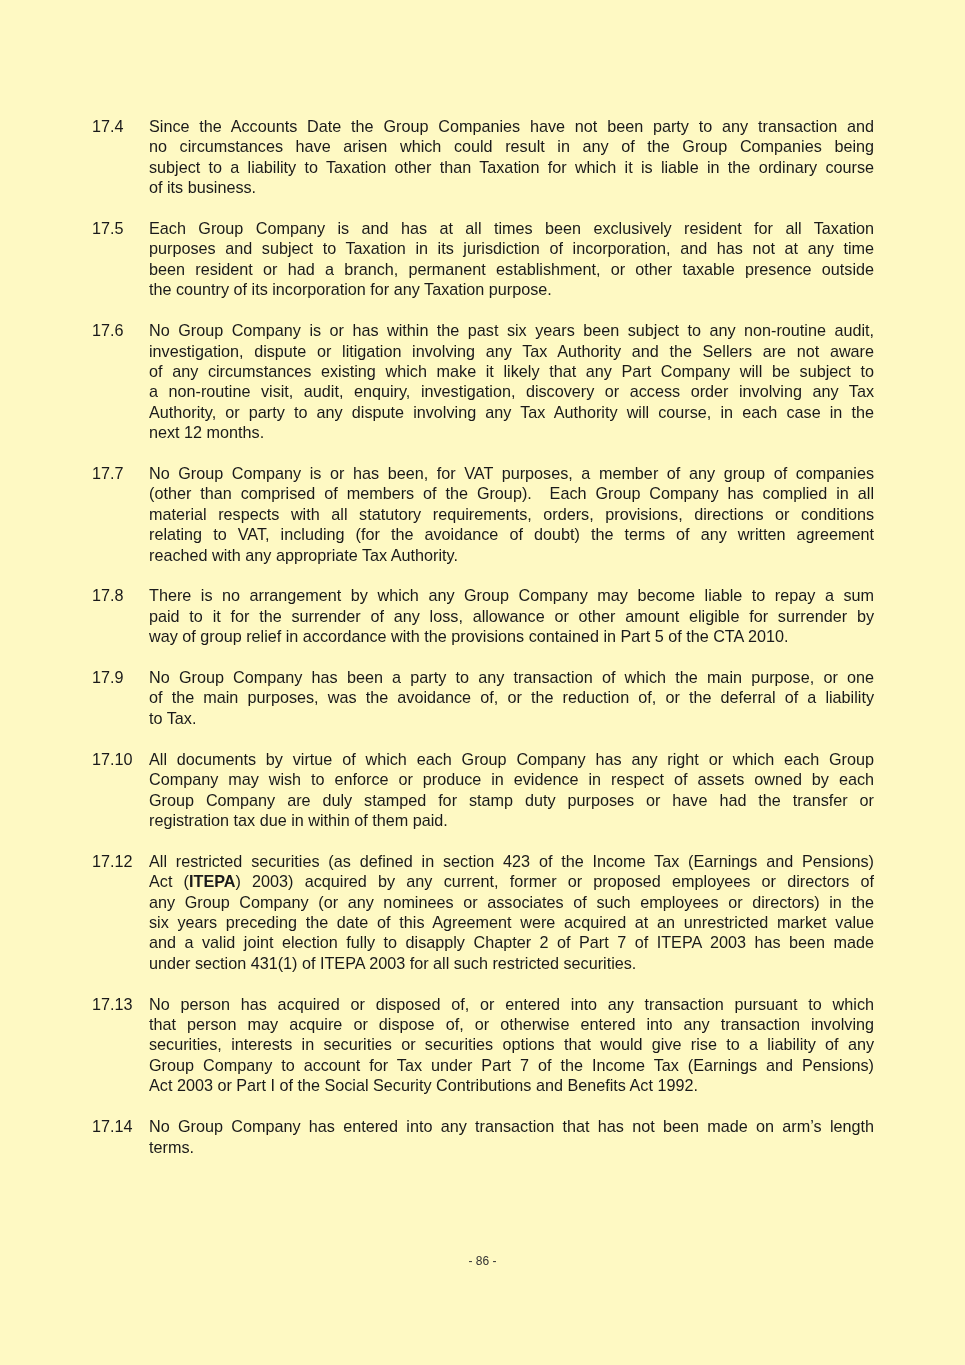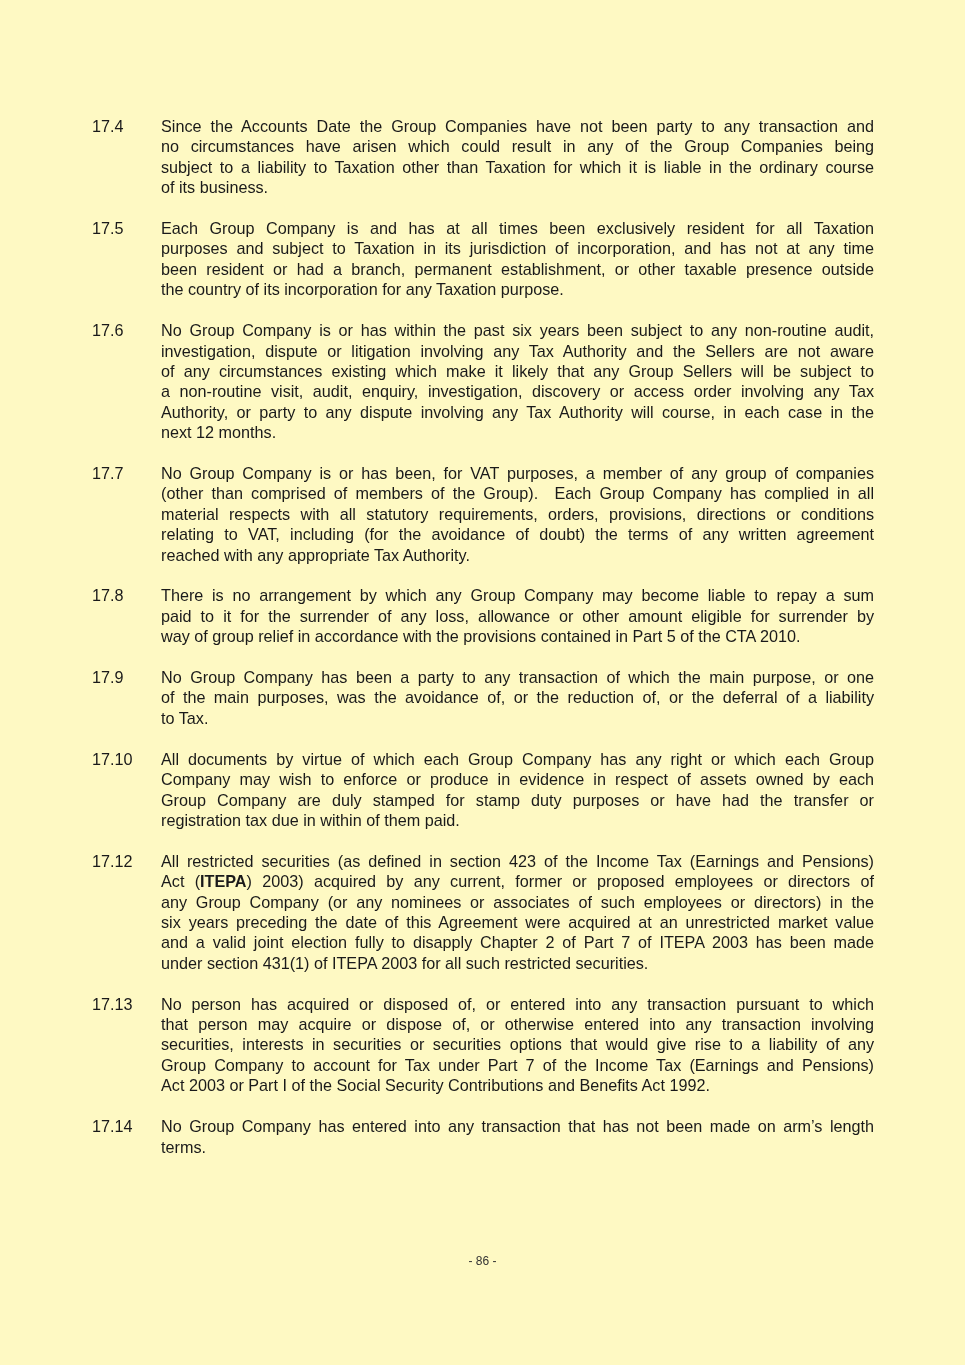--- a/index.html
+++ b/index.html
@@ -45,21 +45,20 @@
     width: 725px;
     font-size: 16.2px;
     line-height: 20.4px;
   }
   .line {
     display: block;
     text-align: justify;
     text-align-last: justify;
     white-space: nowrap;
     height: 20.4px;
-    margin-left: 12px;
   }
   .line.last {
     text-align-last: left;
   }
   .bold {
     font-weight: bold;
   }
   .footer {
     position: absolute;
     left: 0;
@@ -94,21 +93,21 @@
         <span class="line">been resident or had a branch, permanent establishment, or other taxable presence outside</span>
         <span class="line last">the country of its incorporation for any Taxation purpose.</span>
       </div>
     </div>
 
     <div class="clause">
       <div class="clause-num">17.6</div>
       <div class="clause-body">
         <span class="line">No Group Company is or has within the past six years been subject to any non-routine audit,</span>
         <span class="line">investigation, dispute or litigation involving any Tax Authority and the Sellers are not aware</span>
-        <span class="line">of any circumstances existing which make it likely that any Group Sellers will be subject to</span>
+        <span class="line">of any circumstances existing which make it likely that any Part Company will be subject to</span>
         <span class="line">a non-routine visit, audit, enquiry, investigation, discovery or access order involving any Tax</span>
         <span class="line">Authority, or party to any dispute involving any Tax Authority will course, in each case in the</span>
         <span class="line last">next 12 months.</span>
       </div>
     </div>
 
     <div class="clause">
       <div class="clause-num">17.7</div>
       <div class="clause-body">
         <span class="line">No Group Company is or has been, for VAT purposes, a member of any group of companies</span>

